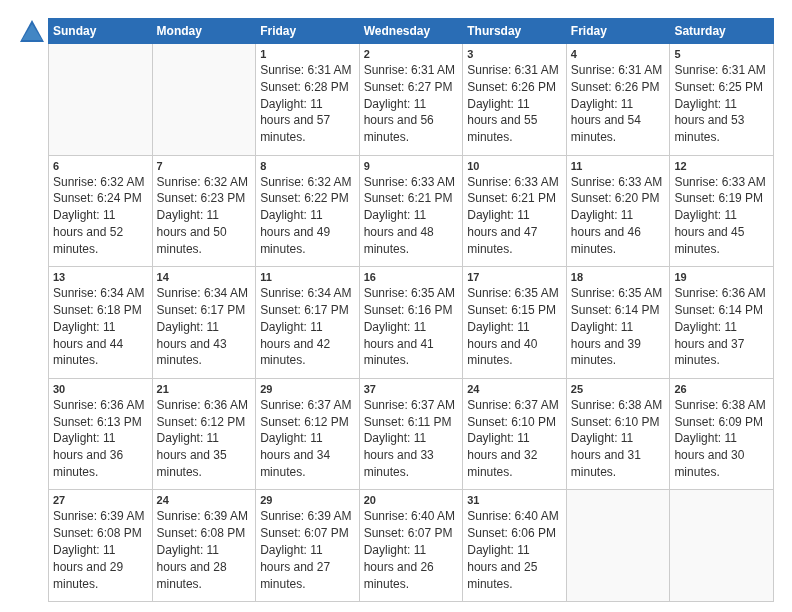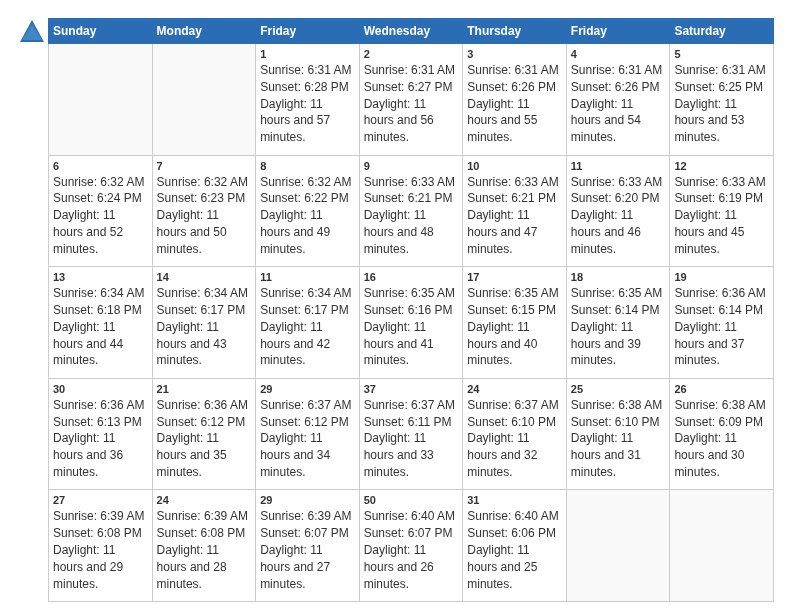--- a/index.html
+++ b/index.html
@@ -312,21 +312,21 @@
 Sunset: 6:08 PM
 Daylight: 11 hours and 28 minutes.</div>
           </td>
           <td>
             <span class="day-num">29</span>
             <div class="day-info" style="white-space: pre-line;">Sunrise: 6:39 AM
 Sunset: 6:07 PM
 Daylight: 11 hours and 27 minutes.</div>
           </td>
           <td>
-            <span class="day-num">50</span>
+            <span class="day-num">20</span>
             <div class="day-info" style="white-space: pre-line;">Sunrise: 6:40 AM
 Sunset: 6:07 PM
 Daylight: 11 hours and 26 minutes.</div>
           </td>
           <td>
             <span class="day-num">31</span>
             <div class="day-info" style="white-space: pre-line;">Sunrise: 6:40 AM
 Sunset: 6:06 PM
 Daylight: 11 hours and 25 minutes.</div>
           </td>

